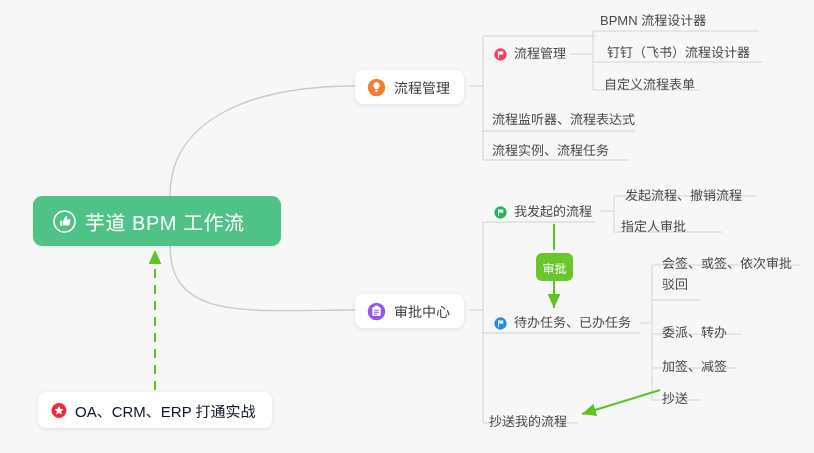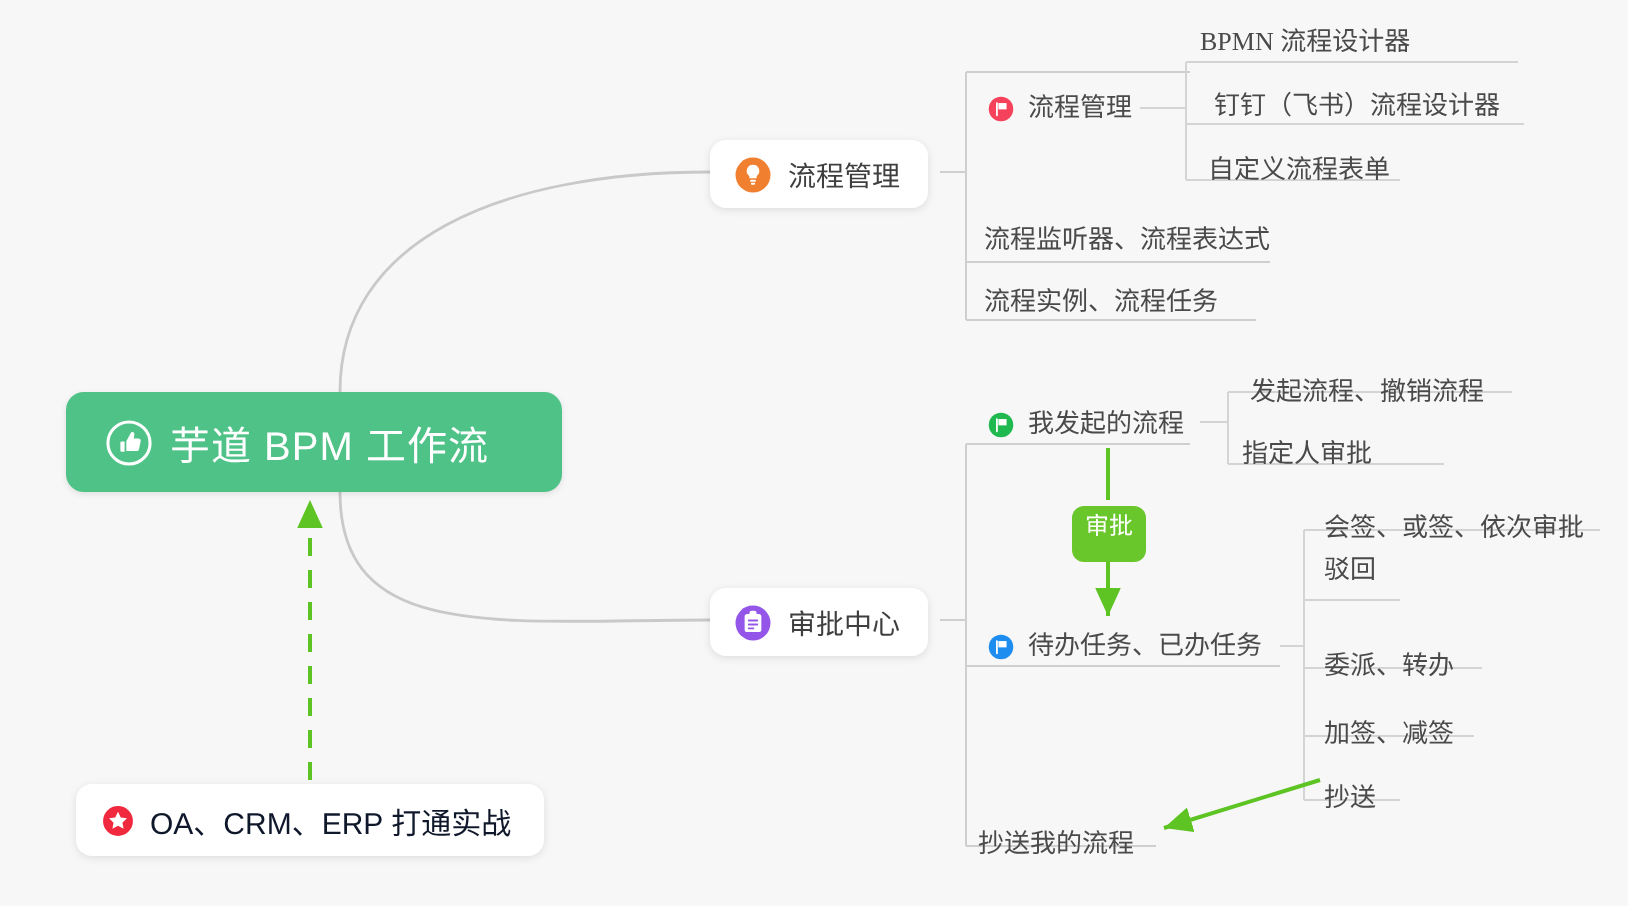--- a/index.html
+++ b/index.html
@@ -106,21 +106,21 @@
   
   .callout-badge {
     position: absolute;
     left: 536px;
     top: 253px;
     width: 37px;
     height: 28px;
     background: #69c72c;
     border-radius: 6px;
     display: flex;
-    align-items: flex-start;
+    align-items: center;
     justify-content: center;
   }
   .callout-badge span {
     color: #ffffff;
     font-size: 12px;
     white-space: nowrap;
   }
 
   
   .cicon {
@@ -221,21 +221,21 @@
     <span class="cicon sm">
       <svg viewBox="0 0 14 14" width="13" height="13" aria-hidden="true">
         <circle cx="7" cy="7" r="6.6" fill="#f5415a"></circle>
         <rect x="4.3" y="3.3" width="1" height="7.6" rx="0.5" fill="#ffffff"></rect>
         <path d="M5.6 3.8h4.4v3.4H5.6z" fill="#ffffff"></path>
       </svg>
     </span>
     <span class="leaf-text">流程管理</span>
   </div>
 
-  <div class="leaf" style="left:600px; top:14px;font-family:Liberation Serif, serif;">
+  <div class="leaf" style="left:600px; top:14px;">
     <span class="leaf-text">BPMN 流程设计器</span>
   </div>
   <div class="leaf" style="left:607px; top:46px;">
     <span class="leaf-text">钉钉（飞书）流程设计器</span>
   </div>
   <div class="leaf" style="left:604px; top:78px;">
     <span class="leaf-text">自定义流程表单</span>
   </div>
 
   <div class="leaf" style="left:492px; top:113px;">

